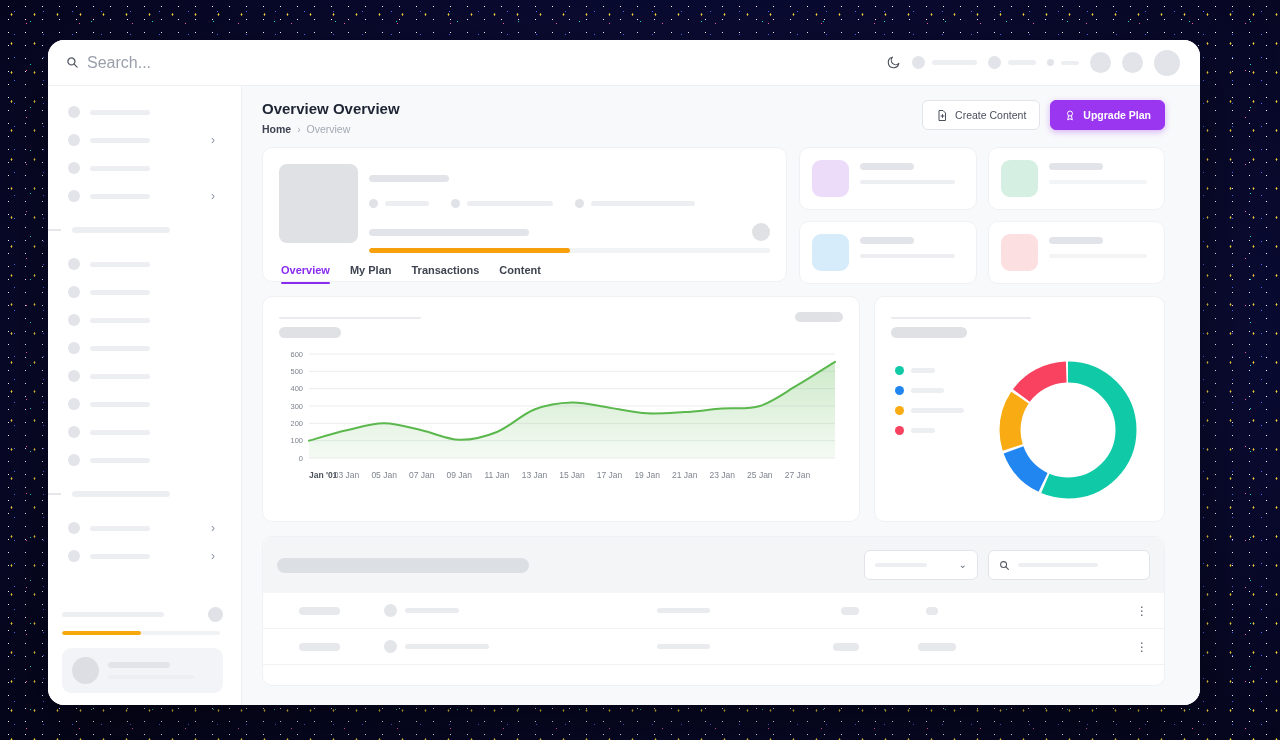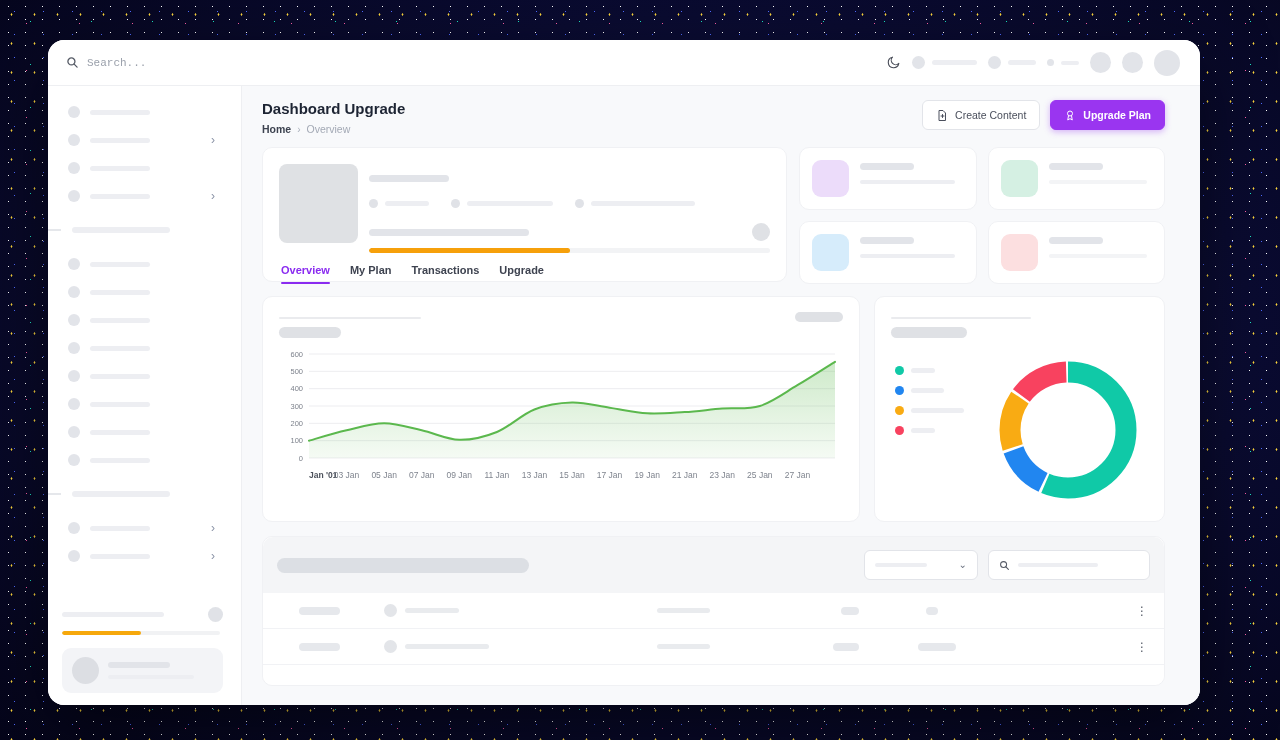--- a/index.html
+++ b/index.html
@@ -28,21 +28,21 @@
   .logo-mark { position:relative; width:30px; height:24px; flex:0 0 30px; }
   .logo-mark i { position:absolute; border-radius:99px; }
   .lm1 { width:10px; height:17px; background:#7c2fe8; left:2px; top:4px; transform:rotate(-38deg); }
   .lm2 { width:10px; height:17px; background:#8a2ff0; left:10px; top:4px; transform:rotate(38deg); }
   .lm3 { width:9px; height:15px;  background:#fcc12c; left:19px; top:8px; transform:rotate(-38deg); }
   .logo-text { font-size:17px; font-weight:800; color:#8428f0; letter-spacing:.2px; margin-left:4px; }
   .collapse-btn { position:absolute; right:4px; top:13px; width:20px; height:20px; border-radius:50%;
     background:linear-gradient(135deg,#9a3bf2,#7d24dd); color:#fff; font-size:12px; font-weight:700;
     display:flex; align-items:center; justify-content:center; line-height:1; cursor:pointer; box-shadow:0 1px 3px rgba(120,40,220,.4);}
   .searchbox { display:flex; align-items:center; gap:8px; margin-left:18px; flex:1; }
-  .searchbox input { border:none; outline:none; font-size:11px; color:#3c4049; width:300px; background:transparent;font-family:Liberation Mono, monospace; }
+  .searchbox input { border:none; outline:none; font-size:16px; color:#3c4049; width:300px; background:transparent; }
   .searchbox input::placeholder { color:#9aa0ab; }
   .top-right { display:flex; align-items:center; gap:11px; margin-left:auto; padding-right:20px; }
   .sk { background:#e2e4e9; border-radius:99px; display:inline-block; }
   .sk-light { background:#edeef2; border-radius:99px; display:inline-block; }
   .sk-lighter { background:#f3f4f6; border-radius:99px; display:inline-block; }
   .pair { display:flex; align-items:center; gap:7px; }
   
   .body { flex:1; display:flex; min-height:0; }
   .sidebar { width:194px; flex:0 0 194px; border-right:1px solid #eeeff2; display:flex; flex-direction:column; background:#fff; padding-top:12px; overflow:hidden; }
   .side-item { display:flex; align-items:center; height:28px; padding:0 26px 0 20px; cursor:pointer; }
@@ -251,21 +251,21 @@
               <span class="sk-light" style="width:86px;height:4px"></span>
             </span>
         </div>
       </div>
     </aside>
 
     <div class="main">
 
       <div class="page-head">
         <div>
-          <div class="page-title">Dashboard Upgrade</div>
+          <div class="page-title">Overview Overview</div>
           <div class="breadcrumb">
             <span class="bc-home">Home</span>
             <span class="bc-sep">›</span>
             <span class="bc-cur">Overview</span>
           </div>
         </div>
         <div class="head-actions">
           <div class="btn btn-outline">
             <svg width="12" height="13" viewBox="0 0 24 24">
                 <path d="M6 2h8l5 5v15H6z" fill="none" stroke="#4a4f5c" stroke-width="2" stroke-linejoin="round"></path>
@@ -309,21 +309,21 @@
               </div>
               <div class="pc-progress">
                   <div class="pc-fill" style="width: 50%;"></div>
                 </div>
             </div>
           </div>
           <div class="tabs">
             <span class="tab active">Overview</span>
             <span class="tab">My Plan</span>
             <span class="tab">Transactions</span>
-            <span class="tab">Upgrade</span>
+            <span class="tab">Content</span>
           </div>
         </div>
 
         <div class="stat-grid">
           <div class="card stat-card">
             <span class="stat-sq sq-purple"></span>
             <span style="display:flex;flex-direction:column;gap:10px;margin-top:3px">
                 <span class="sk" style="width:54px;height:7px"></span>
                 <span class="sk-light" style="width:95px;height:4px"></span>
               </span>

